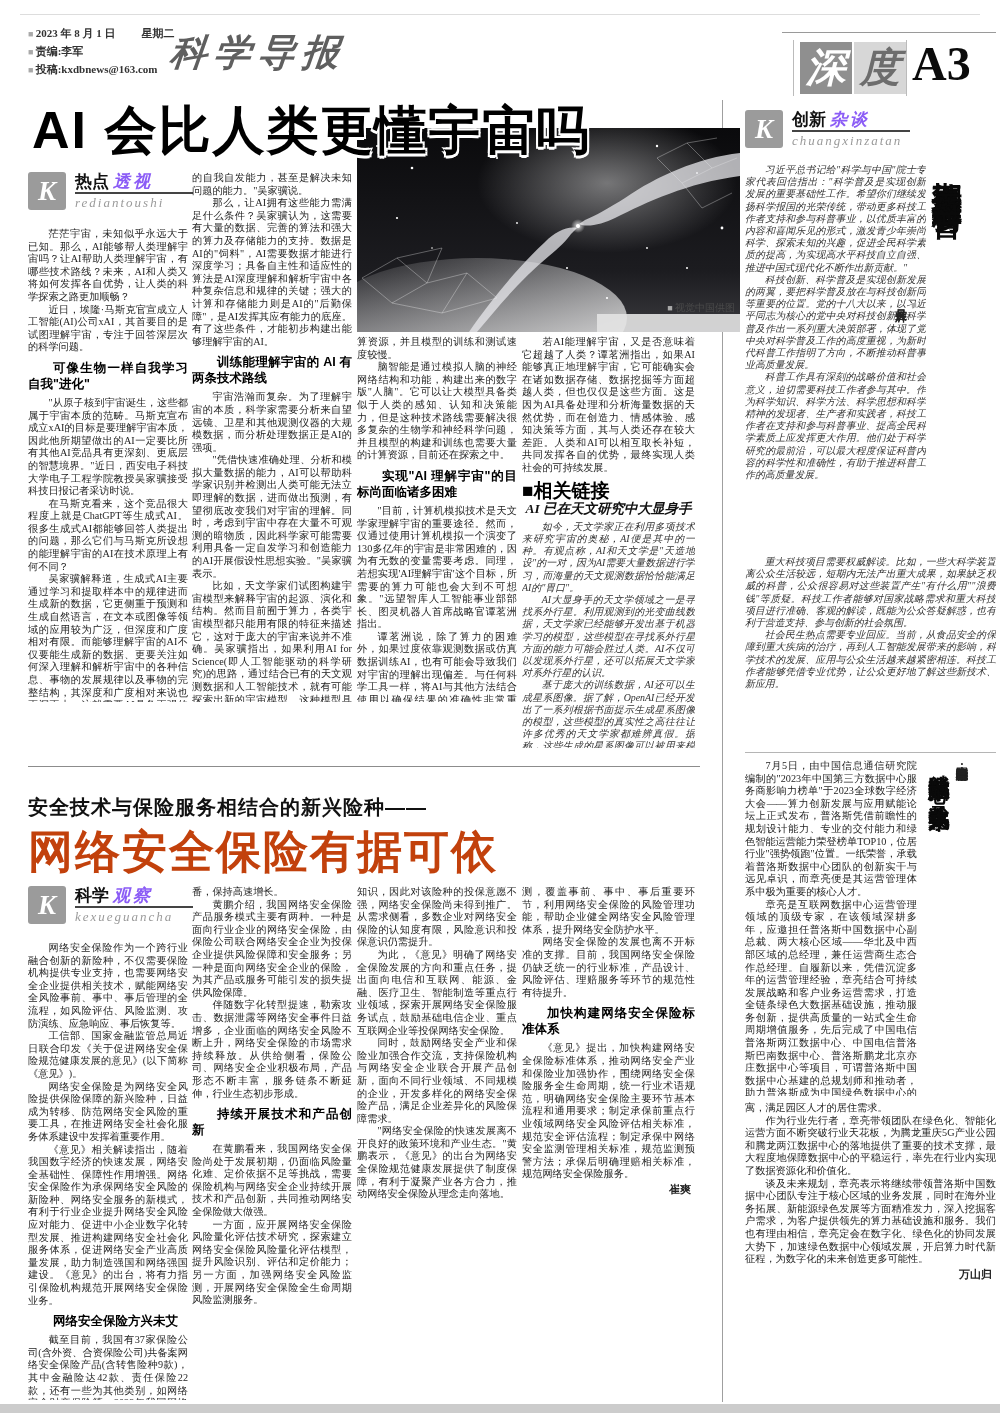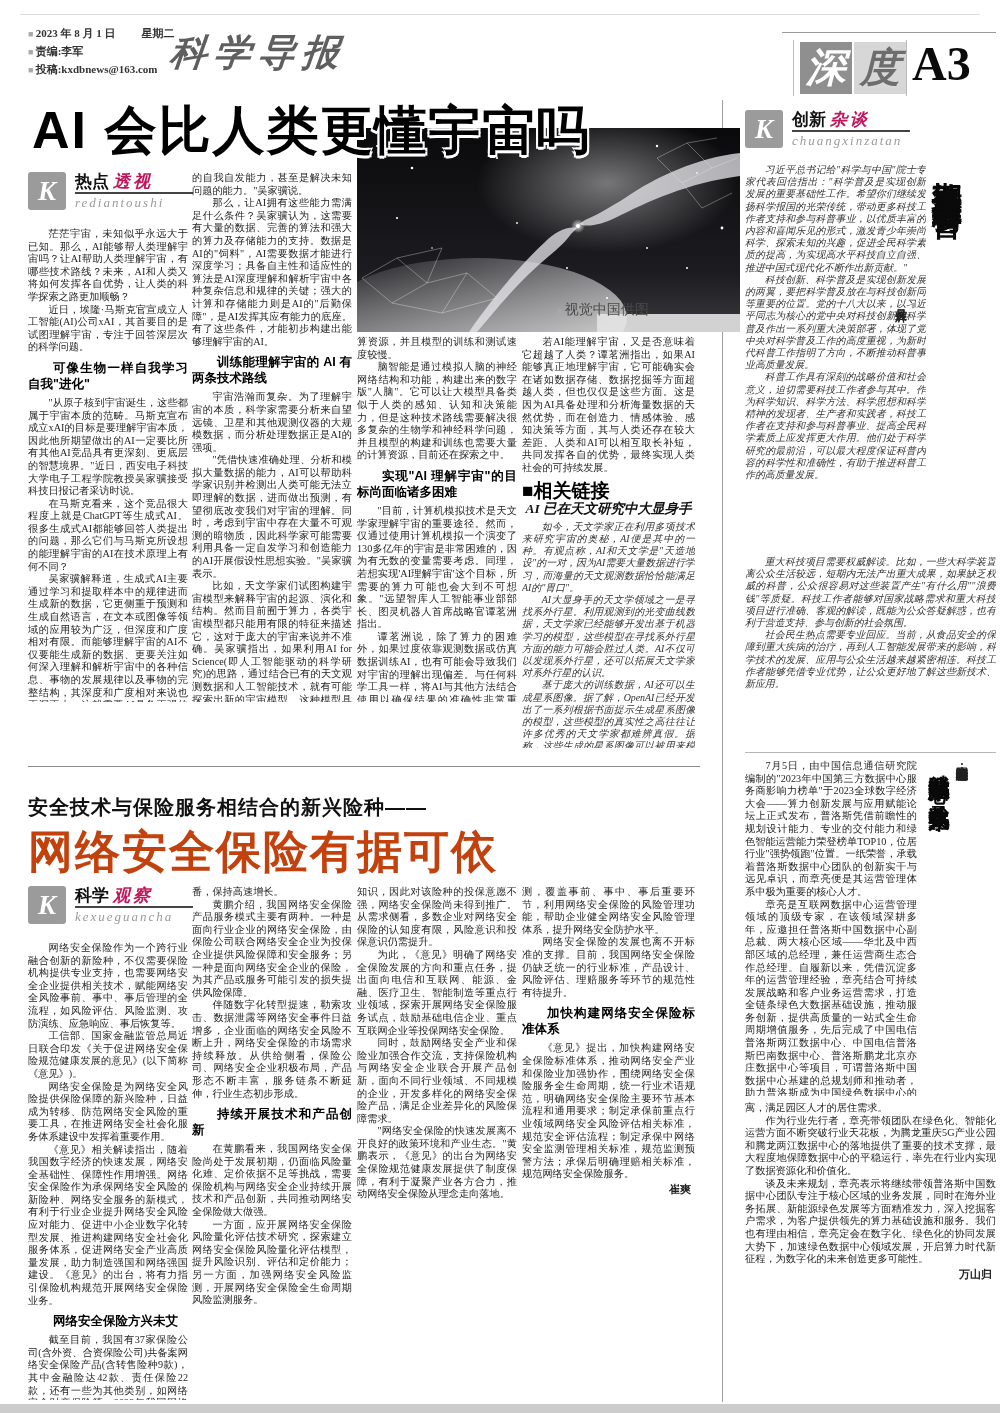--- a/index.html
+++ b/index.html
@@ -20,41 +20,41 @@
   .secbox{top:42px;width:52px;height:52px;text-align:center;line-height:52px;font-size:40px;font-weight:bold;font-style:italic;}
   #secbox1{left:800px;background:#8f8f8f;color:#fff;}
   #secbox2{left:854px;background:#d7d7d7;color:#6d6d6d;}
   #pageno{left:912px;top:36px;font-size:48px;font-weight:bold;color:#0b0b0b;}
   
   .badge{position:absolute;height:48px;}
   .kbox{position:absolute;left:0;top:2px;width:38px;height:38px;background:#9b9b9b;border-radius:3px;
         color:#fff;text-align:center;line-height:38px;font-size:27px;font-weight:bold;font-style:italic;}
   .btitle{position:absolute;left:47px;top:0;white-space:nowrap;font-size:17px;}
   .btitle .b1{font-weight:bold;color:#111;font-family:"Liberation Sans","DejaVu Sans",sans-serif;}
-  .btitle .b2{font-style:italic;color:#be185d;font-weight:bold;letter-spacing:3px;margin-left:4px;}
+  .btitle .b2{font-style:italic;color:#8b5cf6;font-weight:bold;letter-spacing:3px;margin-left:4px;}
   .brule{position:absolute;left:47px;top:22px;width:118px;height:2px;background:#444;}
   .bpin{position:absolute;left:47px;top:25px;font-style:italic;font-size:13px;color:#9a9a9a;letter-spacing:2px;}
   
   .col{position:absolute;overflow:hidden;text-align:justify;font-size:10.2px;line-height:12.6px;color:#242424;}
   .bp{margin:0;}
   .ind{text-indent:2em;}
   .kai{font-style:italic;color:#333;font-size:9.9px;line-height:12.2px;}
   .bh{font-family:"Liberation Sans","DejaVu Sans",sans-serif;font-weight:bold;font-size:12.5px;
       line-height:16px;color:#000;text-indent:2em;margin:6px 0 5px;}
   .brelh{font-family:"Liberation Sans","DejaVu Sans",sans-serif;font-weight:bold;font-size:19px;
          color:#000;margin:10px 0 6px;text-indent:0;}
   .brelsub{font-weight:bold;font-style:italic;font-size:13.5px;text-align:center;margin:2px 0 5px;color:#111;}
   .bby{text-align:right;font-weight:bold;font-family:"Liberation Sans","DejaVu Sans",sans-serif;
        font-size:11px;padding-right:4px;margin-top:2px;}
   
   #main-headline{left:32px;top:96px;width:700px;font-family:"Liberation Sans","DejaVu Sans",sans-serif;
     font-weight:bold;font-size:52px;letter-spacing:2px;color:#000;z-index:6;white-space:nowrap;
     text-shadow:-2px -2px 0 #fff,2px -2px 0 #fff,-2px 2px 0 #fff,2px 2px 0 #fff,0 3px 0 #fff;}
   #main-image{left:357px;top:128px;width:383px;height:204px;z-index:1;}
-  #img-caption{left:557px;top:301px;width:160px;font-size:14px;color:#4a4a4a;z-index:7;}
+  #img-caption{left:575px;top:301px;width:160px;text-align:right;font-size:10px;color:#4a4a4a;z-index:7;}
   #vdiv{left:722px;top:100px;width:1px;height:1302px;background:#9f9f9f;}
   #hr-main{left:28px;top:766px;width:672px;height:1px;background:#8c8c8c;}
   #hr-right{left:745px;top:752px;width:251px;height:1px;background:#b5b5b5;}
   
   .vert{writing-mode:vertical-rl;text-orientation:upright;}
   #right-headline{left:931px;top:158px;height:396px;width:36px;font-family:"Liberation Sans","DejaVu Sans",sans-serif;
                   font-weight:bold;font-size:30px;letter-spacing:2px;color:#0a0a0a;}
   #right-byline{left:903px;top:300px;height:110px;width:16px;font-size:12px;font-weight:bold;color:#222;}
   #right-byline::before{content:"■";color:#aaa;font-size:9px;display:block;margin-bottom:4px;}
   #dc-kicker{left:955px;top:758px;height:260px;width:15px;font-size:12px;font-weight:bold;color:#222;}

